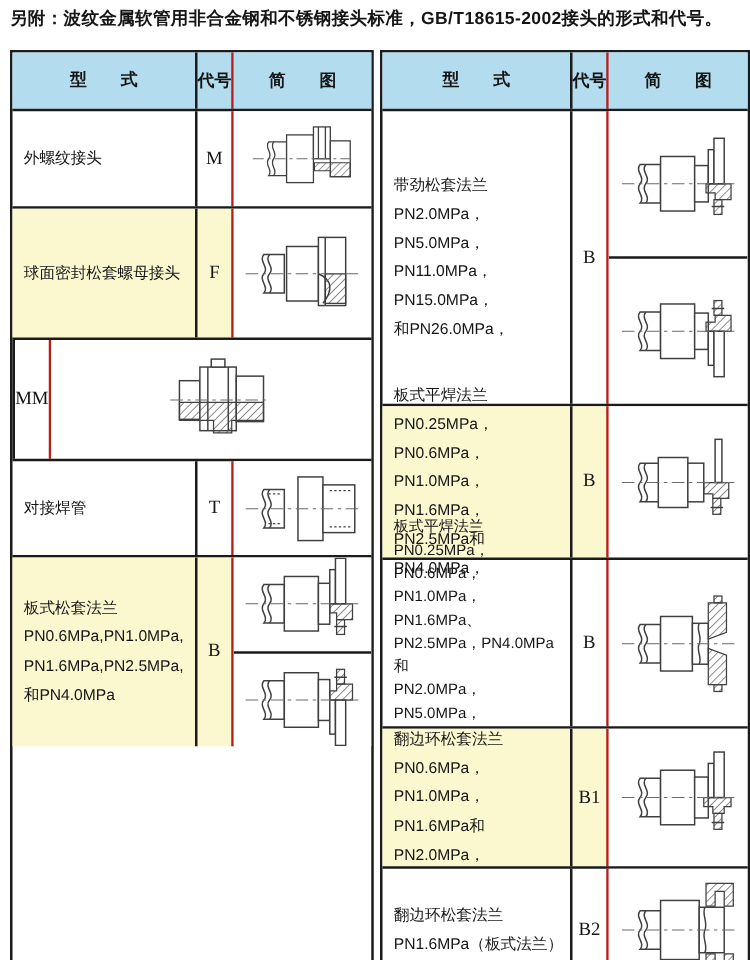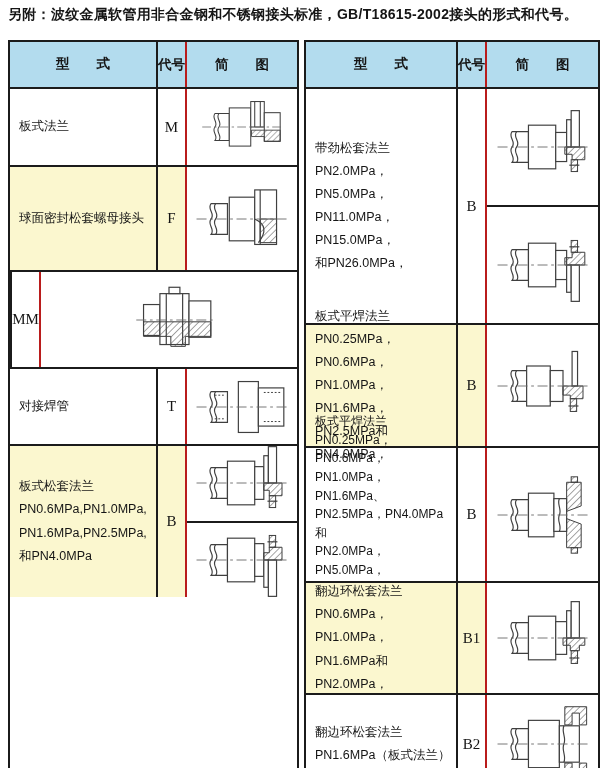--- a/index.html
+++ b/index.html
@@ -59,21 +59,21 @@
 
   <div class="tbl left">
 
     <div class="row head">
       <div class="cell type">型　　式</div>
       <div class="cell code" style="font-family:'Liberation Sans','DejaVu Sans',sans-serif;font-size:13.5px;font-weight:600;">代号</div>
       <div class="cell diag" style="background:#b3dcee;font-size:13.5px;font-weight:600;white-space:pre;">简　　图</div>
     </div>
 
     <div class="row hm">
-      <div class="cell type">板式法兰</div>
+      <div class="cell type">外螺纹接头</div>
       <div class="cell code">M</div>
       <div class="cell diag">
         <svg class="d" width="90" height="70" viewBox="0 0 112 88">
           <path class="wh" d="M40 27 H22 c-5 6 5 11 0 17 c-5 6 5 11 0 17 H40 Z"></path>
           <path class="ln" d="M27 27 c-5 6 5 11 0 17 c-5 6 5 11 0 17"></path>
           <rect class="wh" x="40" y="20" width="27" height="48"></rect>
           <rect class="wh" x="67" y="12" width="17" height="32"></rect>
           <line class="ln" x1="72" y1="12" x2="72" y2="44"></line>
           <line class="ln" x1="79" y1="12" x2="79" y2="44"></line>
           <rect class="wh" x="84" y="26" width="20" height="36"></rect>

